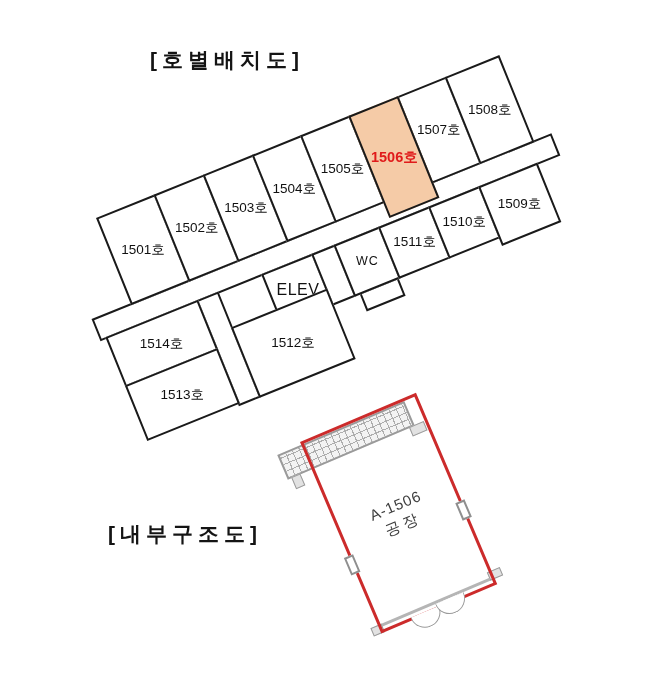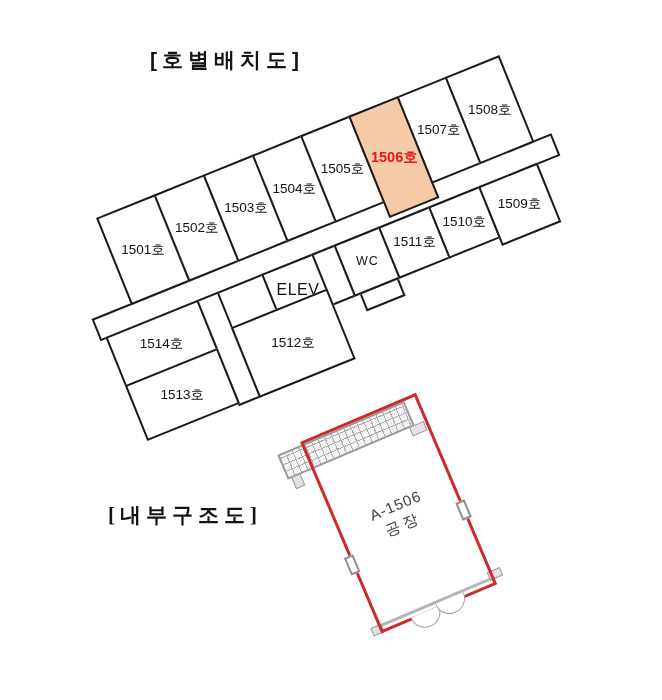--- a/index.html
+++ b/index.html
@@ -5,21 +5,21 @@
   html,body{margin:0;padding:0;}
   body{
     width:662px;height:700px;position:relative;background:#ffffff;
     font-family:"Liberation Sans",sans-serif;overflow:hidden;
   }
   .title{
     position:absolute;font-size:21px;font-weight:bold;color:#141414;
     letter-spacing:5px;white-space:nowrap;
   }
   #title-layout{left:108px;top:46px;margin-left:42px;}
-  #title-interior{left:108px;top:501px;font-family:Liberation Serif, serif;}
+  #title-interior{left:108px;top:520px;}
 
   
   #floor-plan{
     position:absolute;left:96px;top:218px;width:435px;height:240px;
     transform:rotate(-22deg);transform-origin:0 0;
   }
   .room,.corridor{
     position:absolute;box-sizing:border-box;border:2px solid #1a1a1a;
     background:#ffffff;
   }

